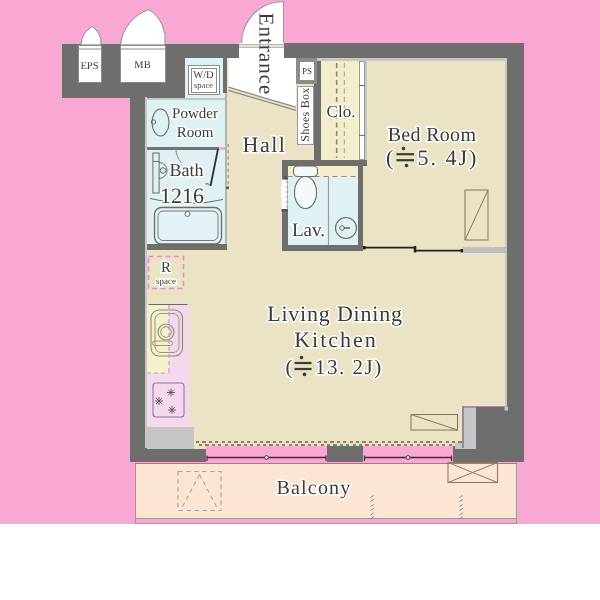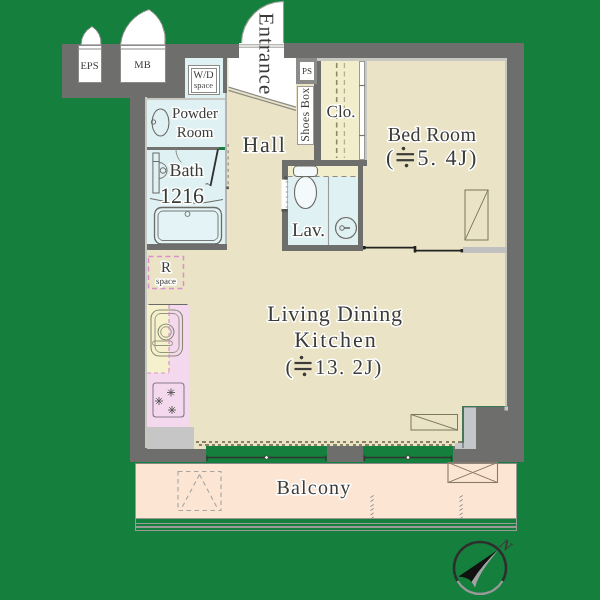--- a/index.html
+++ b/index.html
@@ -1,16 +1,16 @@
 <!DOCTYPE html>
 <html><head>
 <meta charset="utf-8">
 <style>
   html,body{margin:0;padding:0;background:#fff;}
-  #plan{position:relative;width:600px;height:600px;background:#15803d;overflow:hidden;}
+  #plan{position:relative;width:600px;height:524px;background:#f9a8d4;overflow:hidden;}
   .a{position:absolute;}
   .wall{position:absolute;background:#6e6e6c;}
   .lite{position:absolute;background:#c8c8c2;}
   text{font-family:"Liberation Serif",serif;fill:#3b3b39;stroke:#ffffff;stroke-width:3px;
        paint-order:stroke;stroke-linejoin:round;text-anchor:middle;text-rendering:geometricPrecision;}
 </style>
 </head>
 <body>
 <div id="plan">
 

